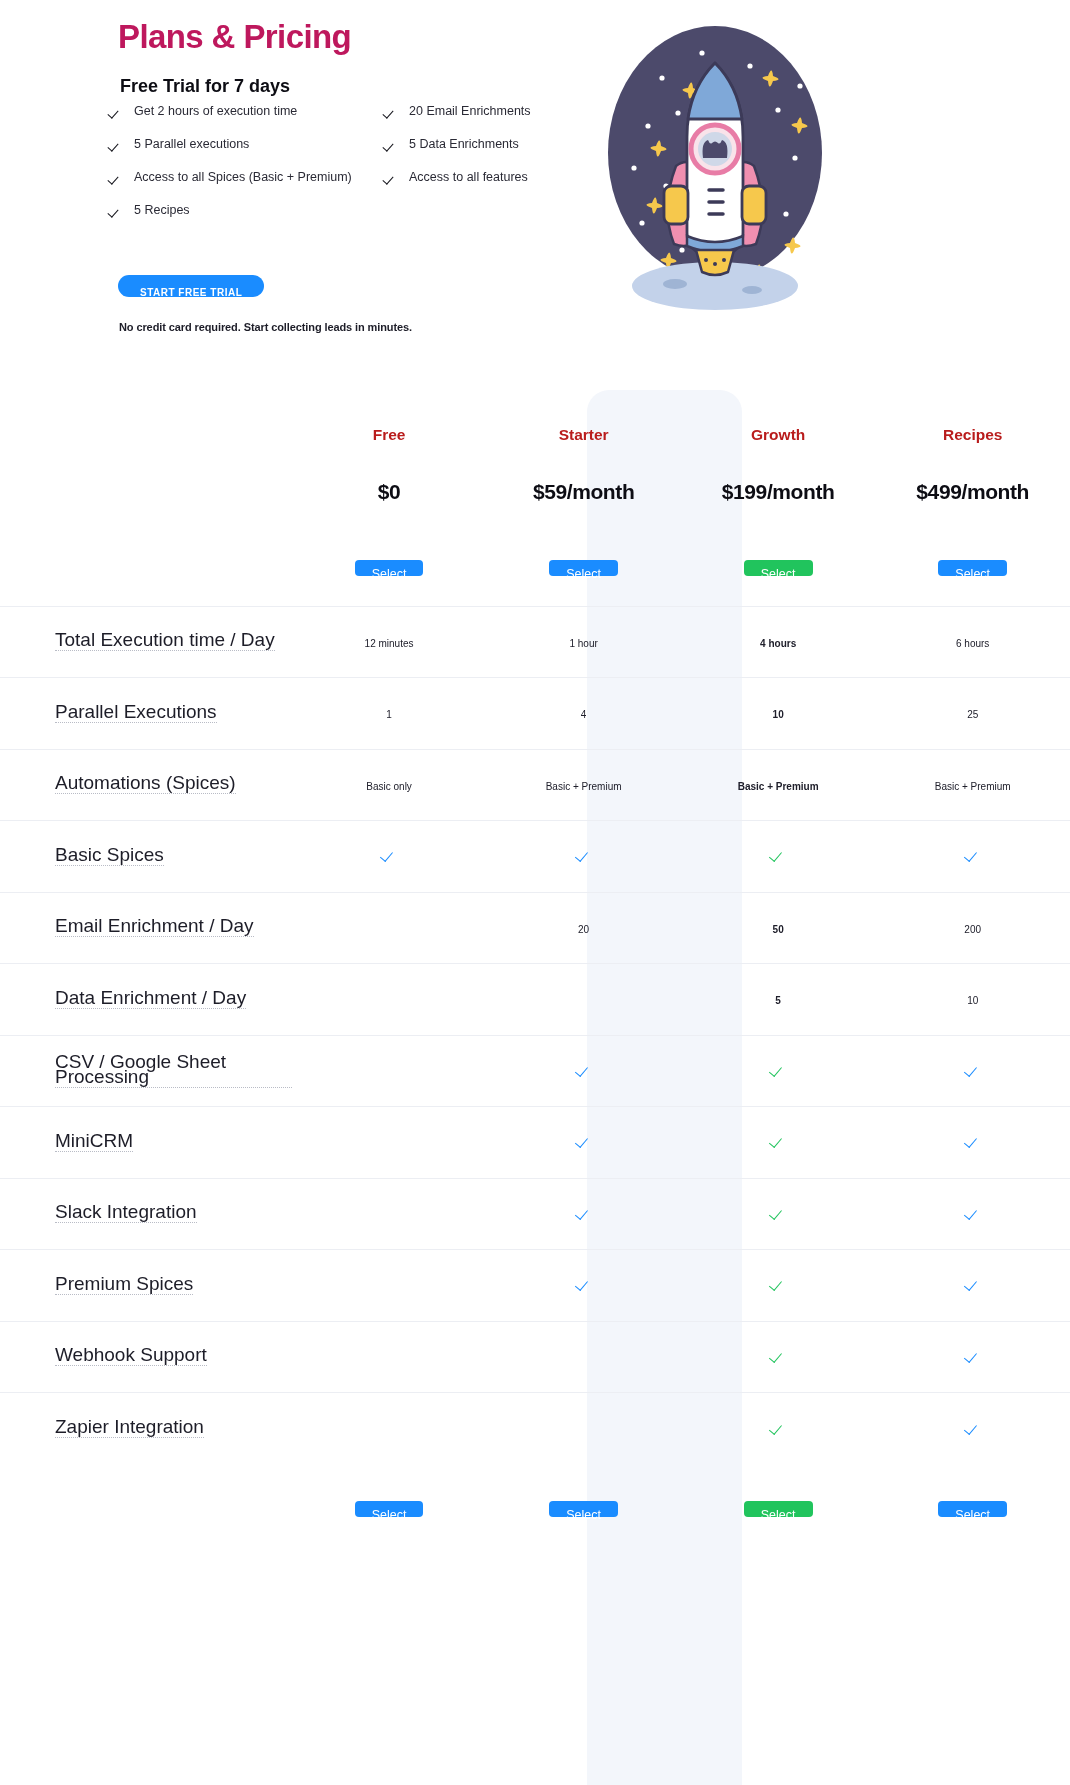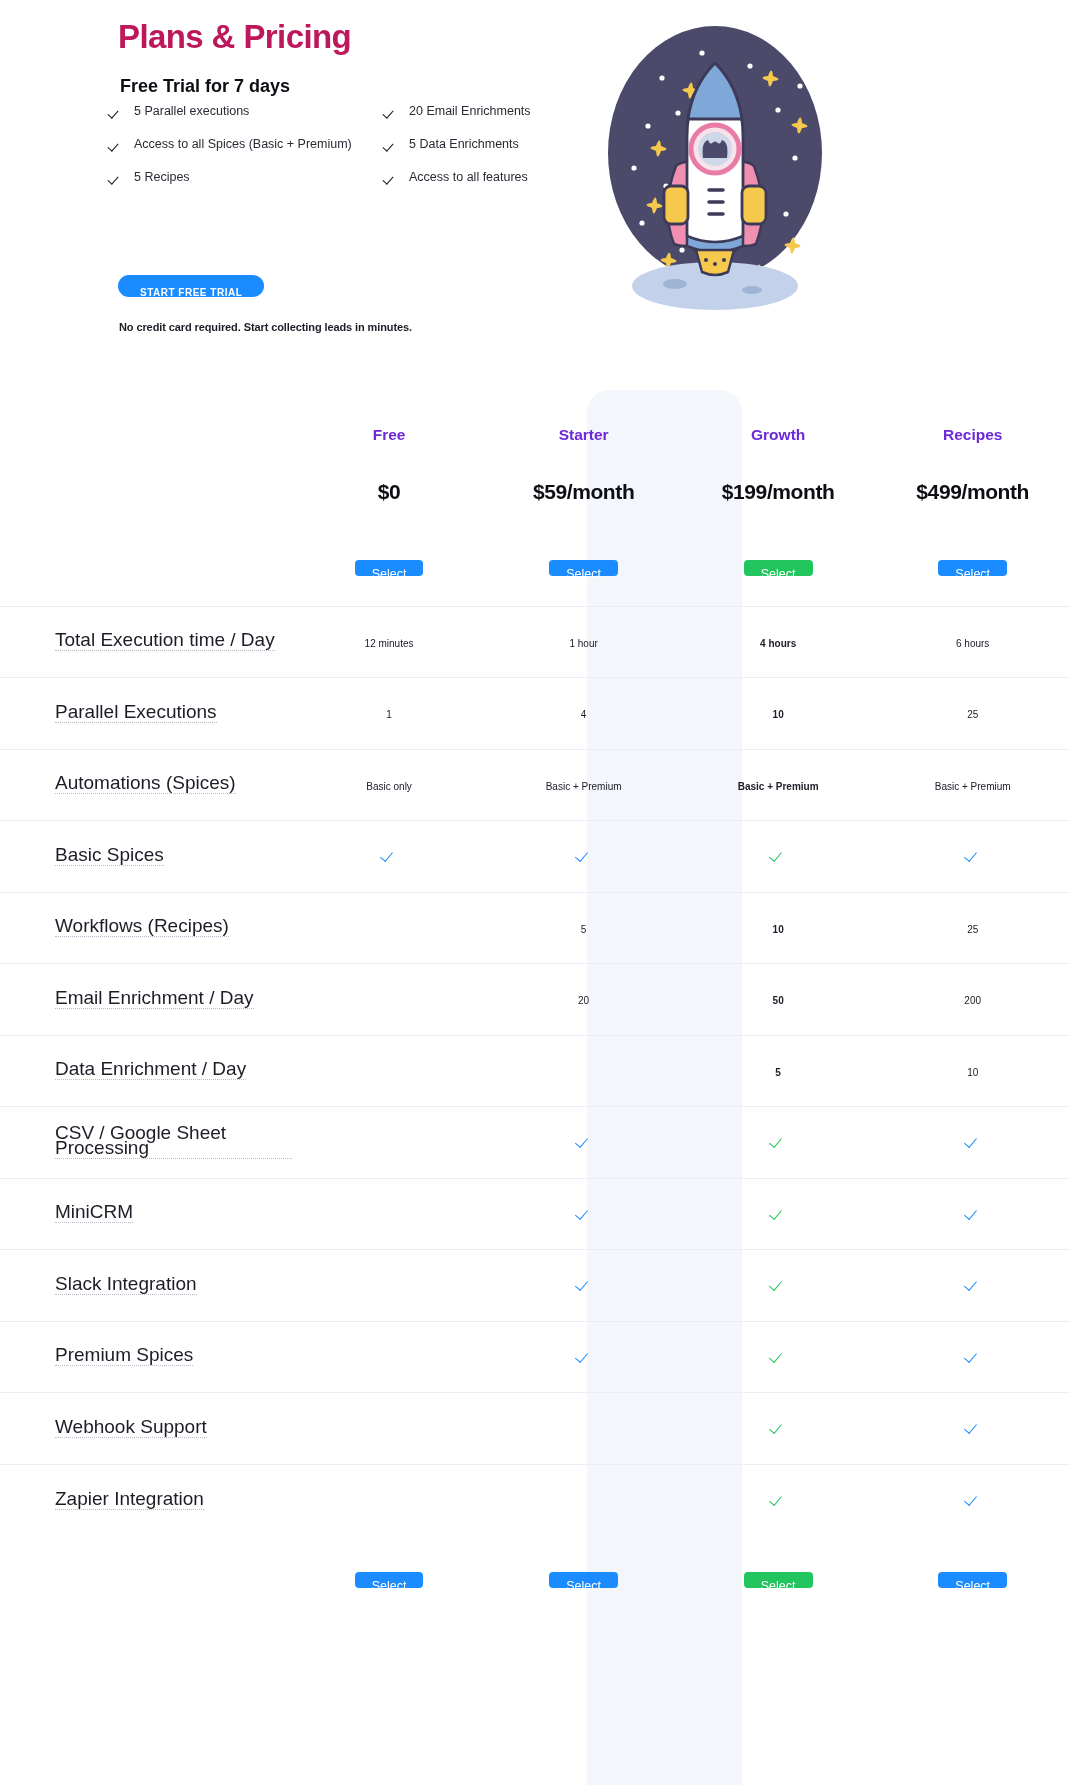--- a/index.html
+++ b/index.html
@@ -63,21 +63,21 @@
     background: #f3f6fb; border-radius: 22px 22px 22px 22px; z-index: 0;
   }
   table.pricing { position: relative; z-index: 1; width: 1070px; border-collapse: collapse; }
   table.pricing td, table.pricing th { padding: 0; }
 
   .c-feat { width: 270px; padding-left: 55px !important; text-align: left; }
   .c-plan { width: 180px; text-align: center; }
 
   
   tr.r-names td { height: 58px; vertical-align: bottom; padding-bottom: 4px !important; }
-  .plan-name { font-size: 15.5px; font-weight: bold; color: #6d28d9; }
+  .plan-name { font-size: 15.5px; font-weight: bold; color: #b91c1c; }
   tr.r-price td { height: 88px; vertical-align: middle; }
   .plan-price { font-size: 21px; font-weight: bold; color: #0d0d14; letter-spacing: -0.4px; }
   tr.r-select td { height: 70px; vertical-align: middle; }
   tr.r-select-bottom td { height: 95px; vertical-align: middle; }
 
   .sel-btn {
     display: inline-block; border: none; border-radius: 4px;
     padding: 0 17px; height: 16px; line-height: 28px;
     font-size: 12.5px; color: #fff; background: #1a8cff; cursor: pointer;
     font-family: "Liberation Sans", sans-serif;
@@ -108,20 +108,24 @@
 
 <div class="page">
 
   <div class="hero">
 
     <div class="hero-title">Plans &amp; Pricing</div>
     <div class="hero-sub">Free Trial for 7 days</div>
 
     <div class="trial-list">
       <div class="trial-col left">
+        <div class="trial-item">
+          <span class="tick-black"></span>
+          <span class="trial-text">Get 2 hours of execution time</span>
+        </div>
         <div class="trial-item">
           <span class="tick-black"></span>
           <span class="trial-text">5 Parallel executions</span>
         </div>
         <div class="trial-item">
           <span class="tick-black"></span>
           <span class="trial-text">Access to all Spices (Basic + Premium)</span>
         </div>
         <div class="trial-item">
           <span class="tick-black"></span>
@@ -265,27 +269,20 @@
             <td class="c-plan"><span class="cell-val">Basic + Premium</span></td>
           </tr>
           <tr class="r-feat">
             <td class="c-feat"><span class="feat-label">Basic Spices</span></td>
             <td class="c-plan"><span class="tickmark"></span></td>
             <td class="c-plan"><span class="tickmark"></span></td>
             <td class="c-plan hi"><span class="tickmark green"></span></td>
             <td class="c-plan"><span class="tickmark"></span></td>
           </tr>
           <tr class="r-feat">
-            <td class="c-feat"><span class="feat-label">Workflows (Recipes)</span></td>
-            <td class="c-plan"></td>
-            <td class="c-plan"><span class="cell-val">5</span></td>
-            <td class="c-plan hi"><span class="cell-val bold">10</span></td>
-            <td class="c-plan"><span class="cell-val">25</span></td>
-          </tr>
-          <tr class="r-feat">
             <td class="c-feat"><span class="feat-label">Email Enrichment / Day</span></td>
             <td class="c-plan"></td>
             <td class="c-plan"><span class="cell-val">20</span></td>
             <td class="c-plan hi"><span class="cell-val bold">50</span></td>
             <td class="c-plan"><span class="cell-val">200</span></td>
           </tr>
           <tr class="r-feat">
             <td class="c-feat"><span class="feat-label">Data Enrichment / Day</span></td>
             <td class="c-plan"></td>
             <td class="c-plan"></td>

